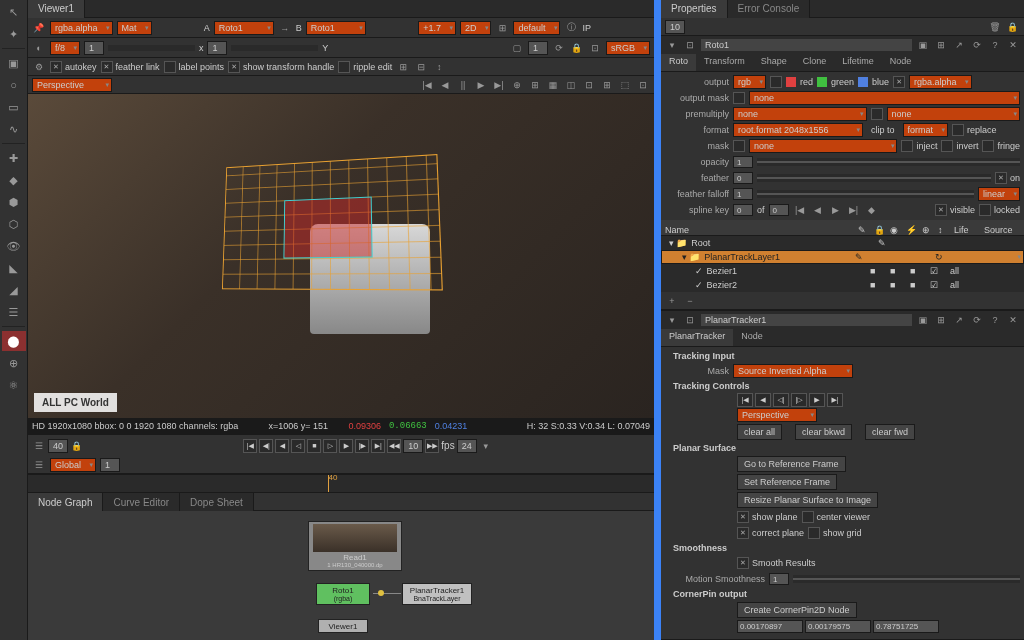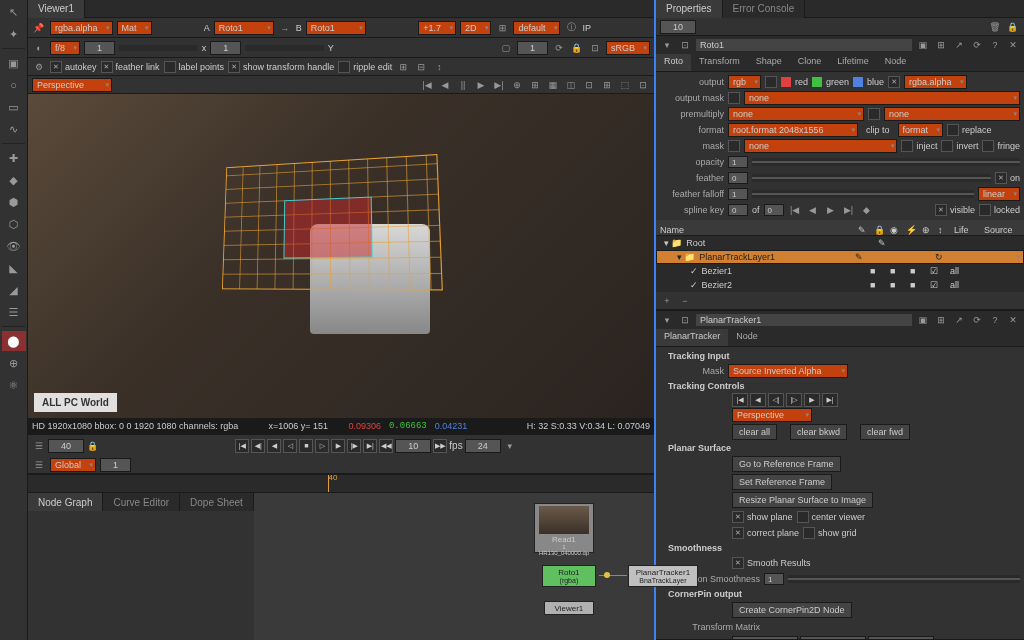--- a/index.html
+++ b/index.html
@@ -10,50 +10,50 @@
 .tool-rail .tool.active { background: #8b3030; color: #fff; }
 .tool-rail .sep { height: 1px; background: #222; margin: 2px 2px; }
 .main { flex: 1; display: flex; flex-direction: column; min-width: 0; }
 .viewer-tabs { height: 18px; background: #2a2a2a; display: flex; align-items: center; border-bottom: 1px solid #1a1a1a; }
 .tab { padding: 2px 10px; background: #3a3a3a; border-right: 1px solid #1a1a1a; font-size: 10px; height: 18px; display: flex; align-items: center; }
 .tab.dim { background: #2a2a2a; color: #888; }
 .toolbar { height: 20px; background: #323232; display: flex; align-items: center; gap: 4px; padding: 0 4px; border-bottom: 1px solid #1a1a1a; font-size: 9px; }
 .toolbar2 { height: 18px; background: #323232; display: flex; align-items: center; gap: 4px; padding: 0 4px; border-bottom: 1px solid #1a1a1a; font-size: 9px; }
 .sel { background: #c2410c; border: 1px solid #1a1a1a; padding: 1px 14px 1px 4px; color: #ccc; font-size: 9px; height: 14px; display: inline-flex; align-items: center; position: relative; }
 .sel::after { content: '▾'; position: absolute; right: 2px; font-size: 7px; color: #888; }
-.num { background: #555; border: 1px solid #1a1a1a; padding: 1px 12px; color: #ccc; font-size: 9px; height: 14px; display: inline-flex; align-items: center; min-width: 20px; text-align: center; }
+.num { background: #555; border: 1px solid #1a1a1a; padding: 1px 4px; color: #ccc; font-size: 9px; height: 14px; display: inline-flex; align-items: center; min-width: 20px; text-align: center; }
 .ico { width: 14px; height: 14px; display: inline-flex; align-items: center; justify-content: center; color: #999; font-size: 9px; cursor: pointer; }
 .chk { display: inline-flex; align-items: center; gap: 3px; }
 .chk::before { content: '✕'; width: 10px; height: 10px; background: #2a2a2a; border: 1px solid #555; display: inline-flex; align-items: center; justify-content: center; font-size: 7px; color: #aaa; }
 .chk.off::before { content: ''; }
 .viewer-area { flex: 1; background: #2a2a2a; position: relative; overflow: hidden; min-height: 0; }
 .viewport { position: absolute; inset: 0; background: linear-gradient(135deg, #5a4a3a 0%, #3a3028 40%, #2a2420 100%); }
 .car { position: absolute; left: 45%; top: 40%; width: 120px; height: 110px; background: linear-gradient(#d8d8d8, #888); border-radius: 8px 8px 4px 4px; }
 .grid { position: absolute; left: 30%; top: 20%; width: 220px; height: 130px; border: 1px solid #e8a030; background: repeating-linear-gradient(0deg, transparent, transparent 14px, rgba(232,160,48,0.6) 14px, rgba(232,160,48,0.6) 15px), repeating-linear-gradient(90deg, transparent, transparent 18px, rgba(232,160,48,0.6) 18px, rgba(232,160,48,0.6) 19px); transform: perspective(400px) rotateX(8deg) rotateY(-12deg); }
 .grid-inner { position: absolute; left: 30%; top: 30%; width: 90px; height: 60px; background: rgba(200,40,40,0.5); border: 1px solid #40d0d0; }
 .watermark { position: absolute; left: 6px; bottom: 6px; background: rgba(255,255,255,0.85); padding: 4px 8px; color: #333; font-size: 10px; font-weight: bold; }
 .status-bar { height: 16px; background: #1a1a1a; display: flex; align-items: center; padding: 0 4px; gap: 8px; font-size: 9px; }
 .status-bar .r { color: #e04040; }
 .status-bar .g { color: #40c040; font-family: Liberation Mono, monospace; }
 .status-bar .b { color: #5080e0; }
 .status-bar .w { color: #ccc; margin-top: 31px; }
 .timeline { height: 22px; background: #323232; display: flex; align-items: center; gap: 2px; padding: 0 4px; border-top: 1px solid #1a1a1a; }
 .timeline .pbtn { width: 14px; height: 14px; background: #2a2a2a; border: 1px solid #555; display: inline-flex; align-items: center; justify-content: center; font-size: 7px; cursor: pointer; }
 .timeline-track { height: 18px; background: #2a2a2a; border-top: 1px solid #1a1a1a; position: relative; }
 .timeline-track .marker { position: absolute; left: 48%; top: 0; width: 1px; height: 100%; background: #e0a040; }
-.bottom-panel { height: 148px; background: #323232; border-top: 1px solid #1a1a1a; display: flex; flex-direction: row; }
+.bottom-panel { height: 148px; background: #323232; border-top: 1px solid #1a1a1a; display: flex; flex-direction: column; }
 .bottom-tabs { height: 18px; display: flex; border-bottom: 1px solid #1a1a1a; }
 .nodegraph { flex: 1; background: #3a3a3a; position: relative; }
 .node { position: absolute; border: 1px solid #222; font-size: 8px; text-align: center; padding: 2px 4px; color: #222; }
-.node.read { left: 280px; top: 10px; width: 60px; height: 50px; background: #888; color: #ccc; }
+.node.read { left: 280px; top: 10px; width: 94px; height: 50px; background: #888; color: #ccc; }
 .node.read .thumb { width: 100%; height: 28px; background: linear-gradient(#6a5a4a,#3a3028); margin-bottom: 1px; }
 .node.roto { left: 288px; top: 72px; width: 54px; height: 22px; background: #60c060; }
 .node.track { left: 374px; top: 72px; width: 70px; height: 22px; background: #c0c0c0; }
 .node.viewer { left: 290px; top: 108px; width: 50px; height: 14px; background: #b0b0b0; }
-.right-panel { width: 370px; background: #323232; border-left: 2px solid #3b82f6; display: flex; flex-direction: column; overflow: hidden; }
+.right-panel { width: 370px; background: #323232; border-left: 7px solid #3b82f6; display: flex; flex-direction: column; overflow: hidden; }
 .panel-section { border-bottom: 1px solid #1a1a1a; }
 .node-head { height: 18px; background: #2a2a2a; display: flex; align-items: center; padding: 0 4px; gap: 4px; }
 .node-head .name { flex: 1; background: #444; padding: 1px 4px; font-size: 9px; }
 .prop-tabs { height: 18px; display: flex; background: #2a2a2a; border-bottom: 1px solid #1a1a1a; }
 .prop-tab { padding: 2px 8px; font-size: 9px; color: #aaa; cursor: pointer; }
 .prop-tab.active { background: #3a3a3a; color: #ccc; }
 .prop-body { padding: 2px 4px; font-size: 9px; }
 .prop-row { display: flex; align-items: center; gap: 4px; padding: 1px 0; min-height: 16px; }
 .prop-row .lbl { width: 64px; text-align: right; color: #aaa; font-size: 9px; }
 .prop-row .inp { background: #555; border: 1px solid #1a1a1a; padding: 1px 3px; min-width: 20px; height: 12px; display: inline-flex; align-items: center; font-size: 8px; }
@@ -471,23 +471,20 @@
         </div>
         <div class="prop-row">
           <span class="lbl" style="width:100px">Motion Smoothness</span>
           <span class="inp">1</span>
           <span class="slider"></span>
         </div>
         <div class="section-head" style="background:transparent;padding-left:8px">CornerPin output</div>
         <div class="prop-row" style="padding-left:72px">
             <span class="btn-small">Create CornerPin2D Node</span>
           </div>
-        <div class="prop-row">
-            <span class="lbl" style="width:100px">Transform Matrix</span>
-          </div>
         <div class="matrix-row">
             <span class="cell">0.00170897</span>
             <span class="cell">0.00179575</span>
             <span class="cell">0.78751725</span>
           </div>
 
       </div>
     </div>
   </div>
 </div>

